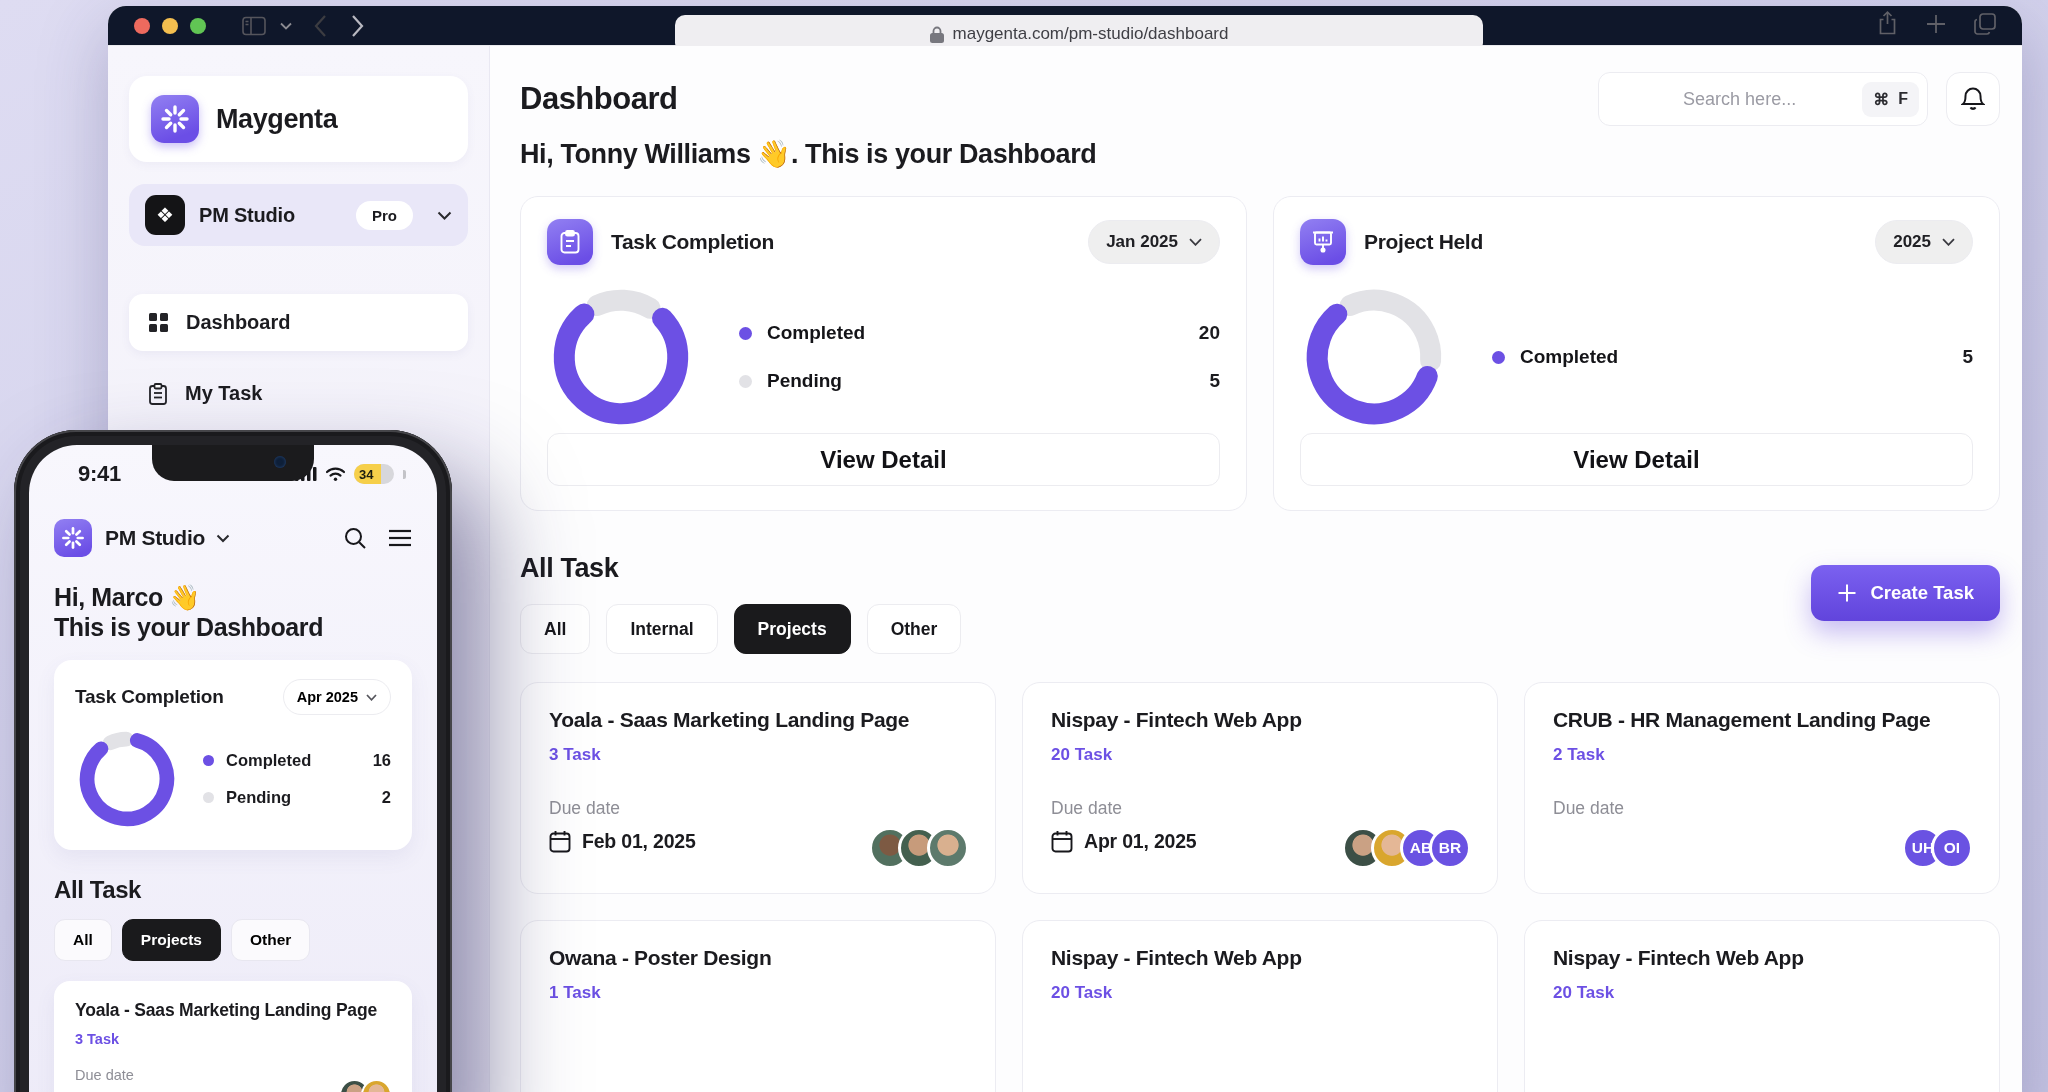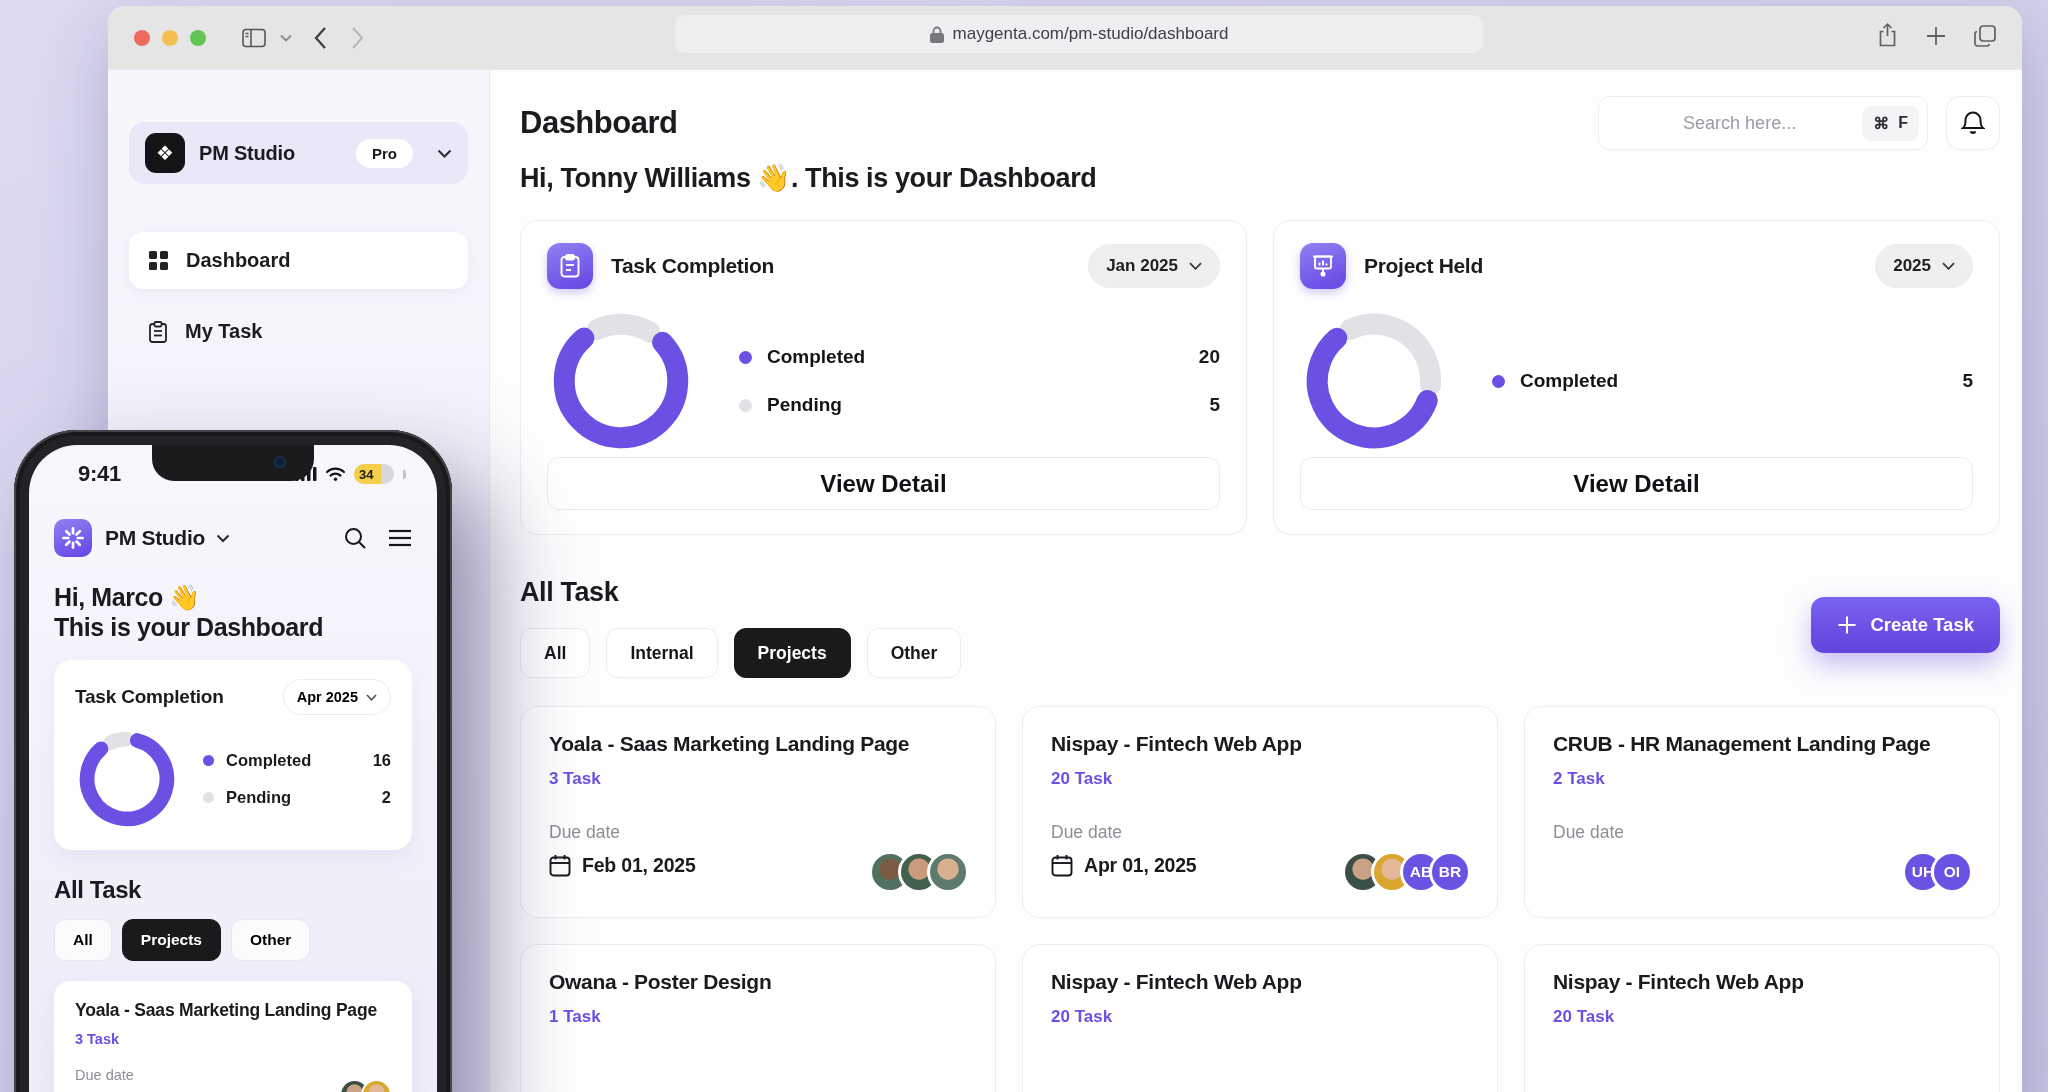--- a/index.html
+++ b/index.html
@@ -6,21 +6,21 @@
   html,body { width:2048px; height:1092px; overflow:hidden; }
   body { font-family:"Liberation Sans", sans-serif; color:#1b1b1f; }
 
   .canvas { position:relative; width:2048px; height:1092px; overflow:hidden;
             background:linear-gradient(155deg,#dedcf2 0%,#d3d2ec 45%,#c7c6e4 100%); }
 
   
   .window { position:absolute; left:108px; top:6px; width:1914px; height:1110px;
             background:#fff; border-radius:18px 18px 0 0; overflow:hidden;
             box-shadow:0 24px 70px rgba(55,52,110,.28), 0 0 0 1px rgba(255,255,255,.6) inset; }
-  .toolbar { position:relative; height:64px; background:#e5e5e5; border-bottom:1px solid #eaeaee;
+  .toolbar { position:relative; height:40px; background:#0f172a; border-bottom:1px solid #eaeaee;
              display:flex; align-items:center; padding:0 26px; }
   .lights { display:flex; gap:12px; margin-right:26px; }
   .light { width:16px; height:16px; border-radius:50%; }
   .light.red{ background:#ed6a5e; } .light.yellow{ background:#f4bf4f; } .light.green{ background:#61c554; }
   .tb-ic { display:flex; align-items:center; justify-content:center; margin:0 10px; color:#55555c; }
   .tb-ic.dim { color:#b8b8c0; }
   .urlbar { position:absolute; left:567px; top:9px; width:808px; height:38px; background:#efeef1;
             border-radius:10px; display:flex; align-items:center; justify-content:center; gap:9px;
             color:#3f3f45; font-size:17px; }
   .urlbar svg { color:#77777e; }
@@ -91,21 +91,21 @@
   .view-detail { margin-top:auto; border:1.5px solid #ececf0; border-radius:12px; height:53px;
                  background:#fff; display:flex; align-items:center; justify-content:center;
                  font-size:24px; font-weight:700; color:#121216; }
 
   .alltask-head { margin-top:42px; position:relative; }
   .section-title { font-size:27px; font-weight:800; letter-spacing:-.4px; }
   .tabs { margin-top:20px; display:flex; gap:16px; }
   .tab { height:50px; padding:0 23px; border-radius:12px; border:1.5px solid #ececf0; background:#fff;
          display:flex; align-items:center; font-size:17.5px; font-weight:600; color:#17171b; }
   .tab.active { background:#1a1a1c; border-color:#1a1a1c; color:#fff; }
-  .create-btn { position:absolute; right:0; top:20px; height:56px; border-radius:13px; padding:0 26px;
+  .create-btn { position:absolute; right:0; top:12px; height:56px; border-radius:13px; padding:0 26px;
                 background:linear-gradient(180deg,#7b61f0 0%,#6144dc 100%); color:#fff;
                 display:flex; align-items:center; gap:13px; font-size:18.5px; font-weight:600;
                 box-shadow:0 12px 26px rgba(100,70,220,.35); }
 
   .task-grid { margin-top:28px; display:grid; grid-template-columns:repeat(3,1fr); grid-auto-rows:212px;
                gap:26px; }
   .task-card { background:#fff; border:1.5px solid #ececf2; border-radius:18px; padding:25px 28px;
                position:relative; }
   .t-title { font-size:21px; font-weight:700; letter-spacing:-.3px; white-space:nowrap; overflow:hidden; }
   .t-count { margin-top:13px; color:#6c50e4; font-size:17px; font-weight:600; }
@@ -239,20 +239,35 @@
             <rect x="6" y="1" width="15" height="15" rx="3"></rect>
               <path d="M3 6.5A2.5 2.5 0 0 0 1 9v9.5A2.5 2.5 0 0 0 3.5 21H13a2.5 2.5 0 0 0 2.4-2"></path>
           </svg>
         </span>
       </div>
     </div>
 
     <div class="app">
 
       <aside class="sidebar">
+        <div class="brand-card">
+          <span class="logo-tile">
+            <svg width="30" height="30" viewBox="0 0 30 30" stroke="#fff" stroke-width="3.4" stroke-linecap="round">
+              <line x1="15" y1="3" x2="15" y2="9"></line>
+                <line x1="15" y1="21" x2="15" y2="27"></line>
+              <line x1="3" y1="15" x2="9" y2="15"></line>
+                <line x1="21" y1="15" x2="27" y2="15"></line>
+              <line x1="6.5" y1="6.5" x2="10.7" y2="10.7"></line>
+                <line x1="19.3" y1="19.3" x2="23.5" y2="23.5"></line>
+              <line x1="6.5" y1="23.5" x2="10.7" y2="19.3"></line>
+                <line x1="19.3" y1="10.7" x2="23.5" y2="6.5"></line>
+            </svg>
+          </span>
+          <span class="brand-name">Maygenta</span>
+        </div>
 
         <div class="ws-pill">
           <span class="ws-icon">❖</span>
           <span class="ws-name">PM Studio</span>
           <span class="pro-pill">Pro</span>
           <span class="ws-chev">
             <svg width="15" height="9" viewBox="0 0 15 9" fill="none" stroke="currentColor" stroke-width="2">
                 <path d="M1.5 1.5 7.5 7.5 13.5 1.5"></path>
               </svg>
           </span>

